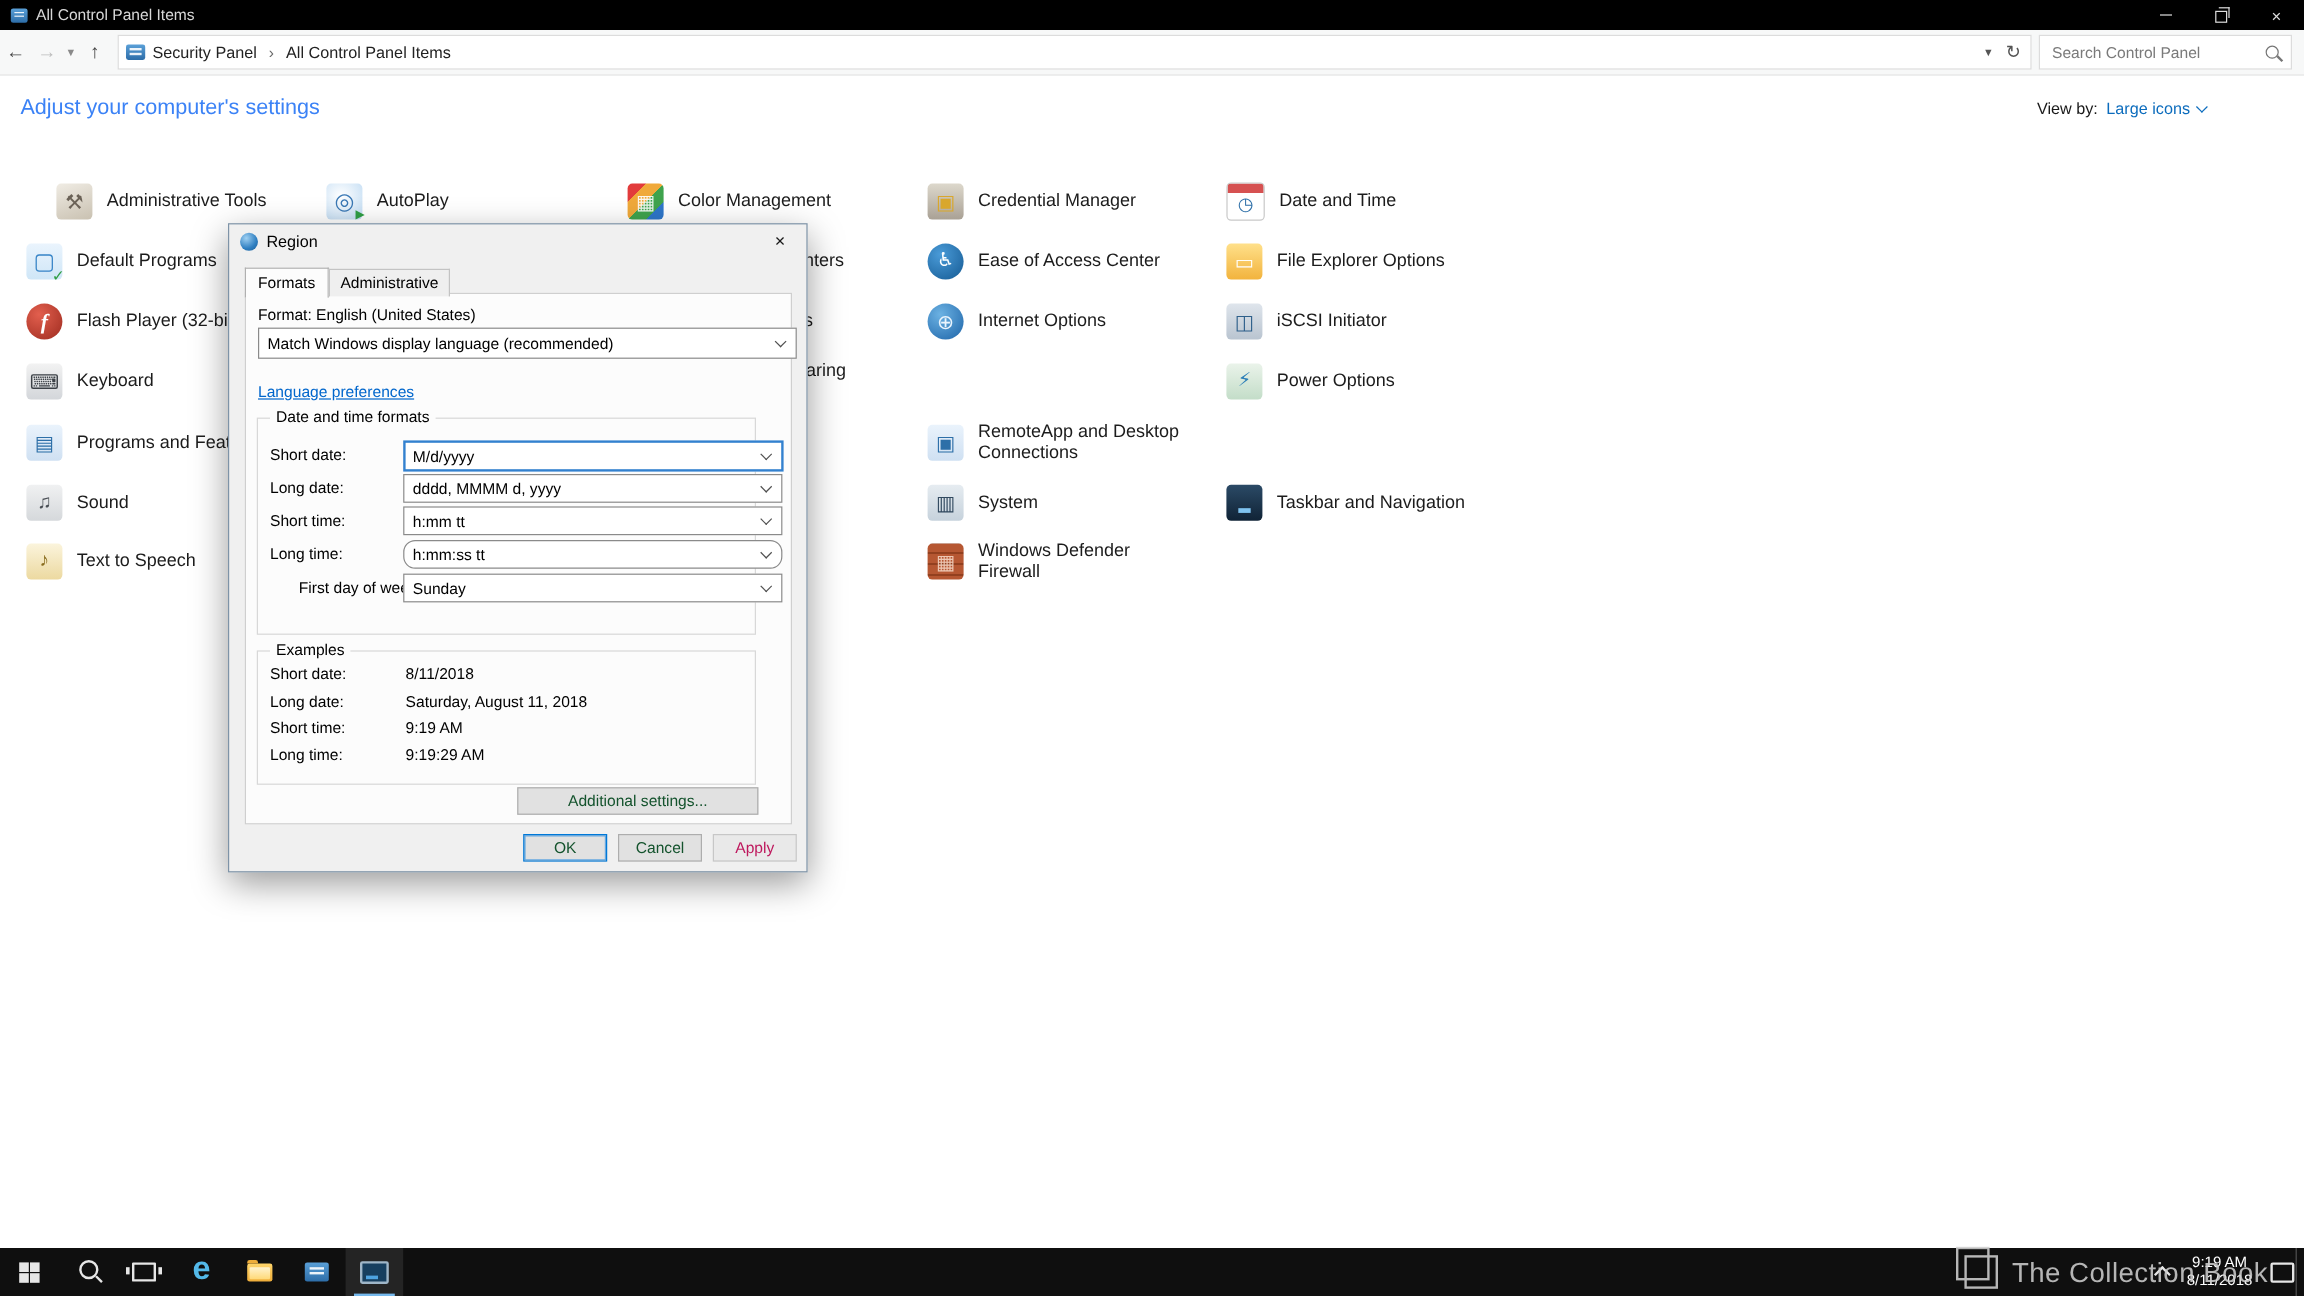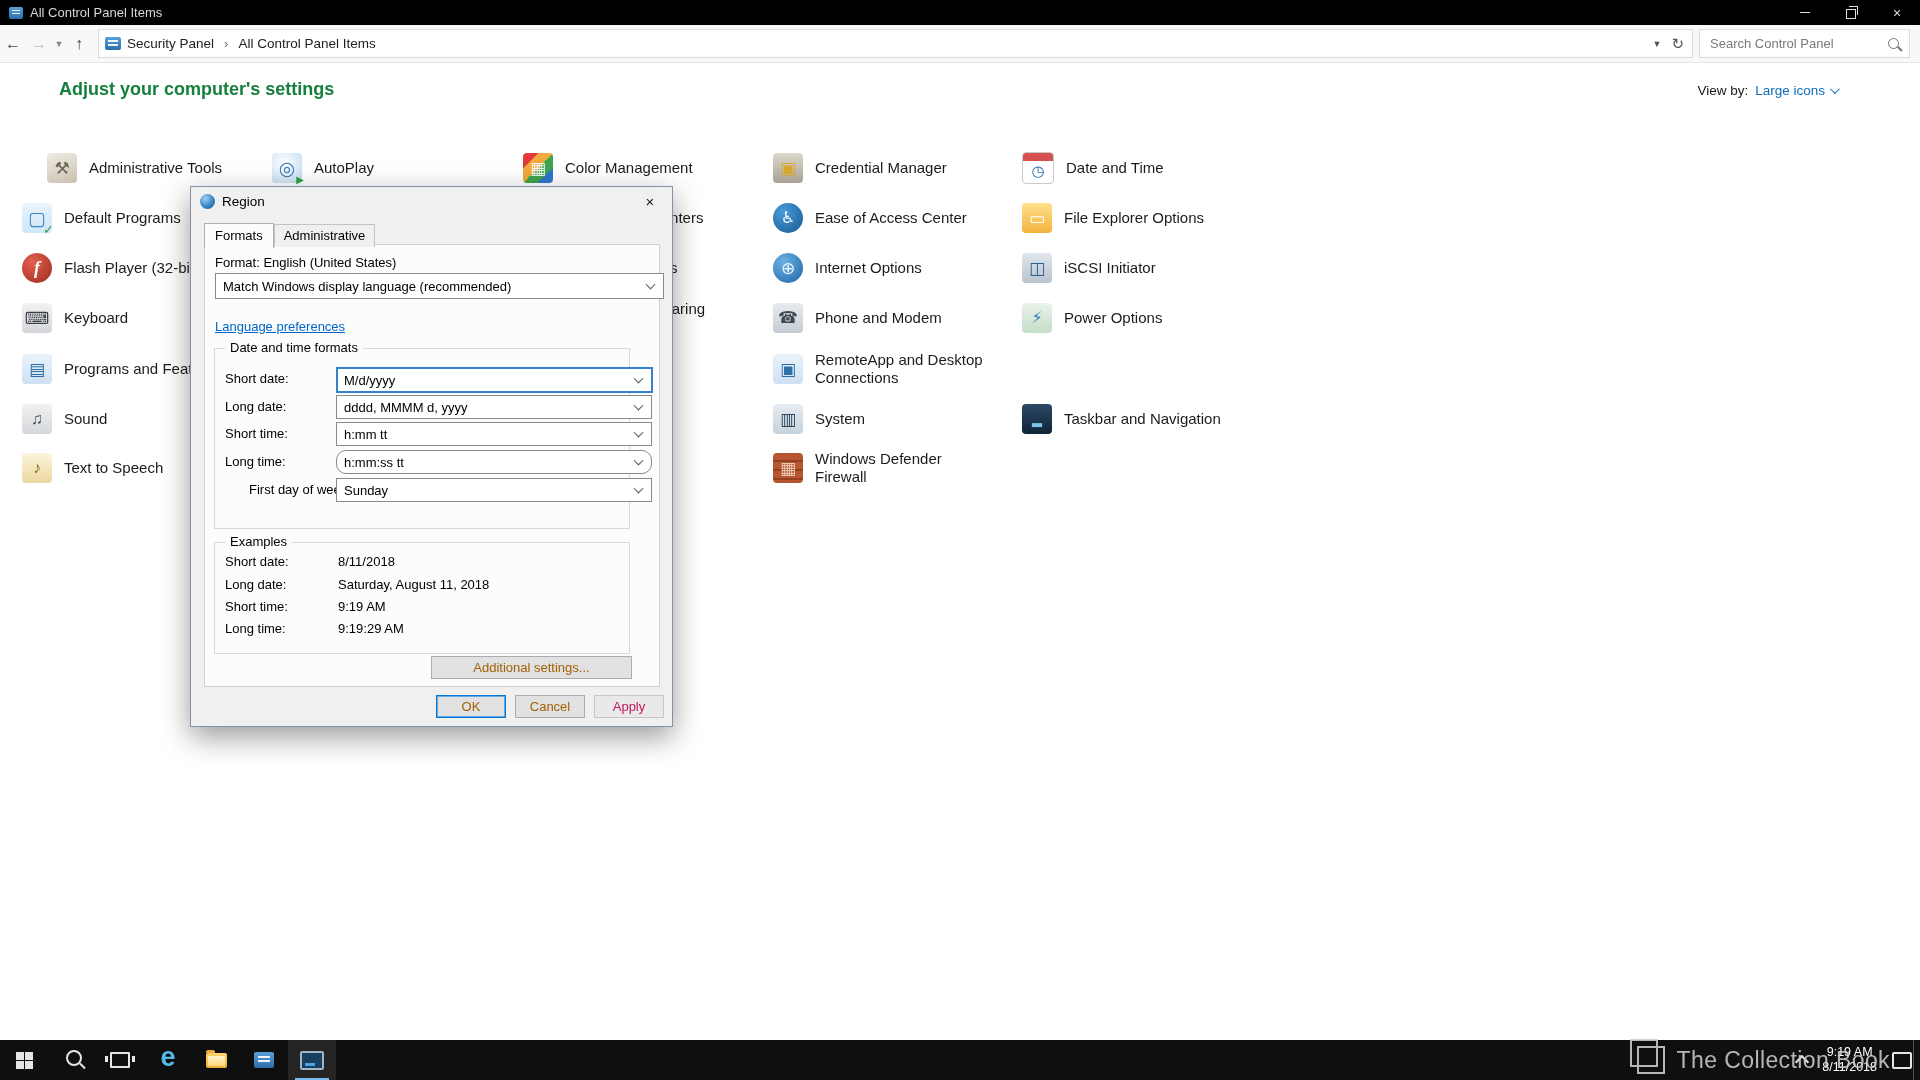--- a/index.html
+++ b/index.html
@@ -34,21 +34,21 @@
   .refresh{font-size:15px;color:#555;line-height:1;}
   .searchbox{width:193px;height:27px;margin:0 10px 0 6px;background:#fff;border:1px solid #dcdcdc;display:flex;align-items:center;padding:0 8px;flex:none;}
   .searchbox input{border:none;outline:none;flex:1;font-size:13px;font-family:inherit;color:#333;background:transparent;min-width:0;}
   .searchbox input::placeholder{color:#7a7a7a;}
   .mag{position:relative;width:9px;height:9px;border:1.6px solid #767676;border-radius:50%;flex:none;margin-right:2px;}
   .mag::after{content:"";position:absolute;width:6px;height:1.6px;background:#767676;transform:rotate(45deg);right:-5px;bottom:-2px;}
 
   
   .content{position:absolute;top:62px;left:0;right:0;bottom:40px;background:#fff;}
   .head-row{display:flex;justify-content:space-between;align-items:baseline;padding:17px 83px 0 17px;}
-  .page-title{font-size:18px;color:#15803d;font-weight:700;margin-left:42px;}
+  .page-title{font-size:18px;color:#3b82f6;font-weight:400;}
   .viewby{display:flex;align-items:center;gap:7px;font-size:13.5px;}
   .viewby .lbl{color:#191919;}
   .viewby .val{color:#0c6cbd;display:flex;align-items:center;gap:5px;}
   .vb-chev{display:inline-block;width:6px;height:6px;border-right:1.5px solid #0c6cbd;border-bottom:1.5px solid #0c6cbd;transform:rotate(45deg) translateY(-2px);}
 
   .items-layer{position:absolute;left:0;top:0;width:1920px;height:1040px;z-index:1;}
   .cp-item{position:absolute;display:flex;align-items:center;height:40px;width:240px;}
   .cp-ic{width:30px;height:30px;border-radius:4px;display:flex;align-items:center;justify-content:center;
          font-size:17px;line-height:1;flex:none;position:relative;}
   .cp-label{margin-left:12px;font-size:15px;line-height:18px;color:#1c1c1c;max-width:170px;}
@@ -125,21 +125,21 @@
   .combo.focused{border:2px solid #3381cf;padding-left:6px;}
   .fmt-combo{left:10px;top:28px;width:418px;height:24px;}
   .lang-link{position:absolute;left:10px;top:74px;color:#0066cc;text-decoration:underline;}
   .grp{position:absolute;border:1px solid #d8d8d8;}
   .grp-label{position:absolute;top:-9px;left:10px;background:#fcfcfc;padding:0 5px;color:#000;}
   .grp1{left:9px;top:103px;width:414px;height:179px;}
   .grp2{left:9px;top:297px;width:414px;height:110px;}
   .g-label{position:absolute;left:10px;color:#000;}
   .g-combo{left:121px;width:285px;height:22px;}
   .ex-val{position:absolute;left:123px;color:#000;}
-  .btn{background:#e1e1e1;border:1px solid #adadad;display:flex;align-items:center;justify-content:center;font-size:13px;color:#a16207;font-family:inherit;}
+  .btn{background:#e1e1e1;border:1px solid #adadad;display:flex;align-items:center;justify-content:center;font-size:13px;color:#14532d;font-family:inherit;}
   .additional-btn{position:absolute;top:411px;right:27px;width:201px;height:23px;}
   .dlg-footer{position:absolute;left:0;right:0;bottom:8px;display:flex;justify-content:flex-end;gap:9px;padding-right:8px;}
   .dlg-footer .btn{width:70px;height:23px;}
   .btn.primary{border-color:#0078d7;box-shadow:inset 0 0 0 1px #66a8e0;}
   .btn.disabled{background:#e9e9e9;border-color:#c7c7c7;color:#be185d;}
 
   
   .taskbar{position:absolute;left:0;right:0;bottom:0;height:40px;background:#0f0f0f;z-index:100;}
   .tb-icons{display:flex;height:100%;}
   .tb-cell{width:48px;height:40px;display:flex;align-items:center;justify-content:center;position:relative;}
@@ -291,24 +291,20 @@
         <span class="cp-label">iSCSI Initiator</span>
       </div>
       <div class="cp-item" style="left: 22px; top: 298px;">
         <span class="cp-ic keyboard-icon"></span>
         <span class="cp-label">Keyboard</span>
       </div>
       <div class="cp-item" style="left: 523px; top: 298px;">
         <span class="cp-ic network-sharing-icon"></span>
         <span class="cp-label">Network and Sharing Center</span>
       </div>
-      <div class="cp-item" style="left: 773px; top: 298px;">
-        <span class="cp-ic phone-modem-icon"></span>
-        <span class="cp-label">Phone and Modem</span>
-      </div>
       <div class="cp-item" style="left: 1022px; top: 298px;">
         <span class="cp-ic power-options-icon"></span>
         <span class="cp-label">Power Options</span>
       </div>
       <div class="cp-item" style="left: 22px; top: 349px;">
         <span class="cp-ic programs-features-icon"></span>
         <span class="cp-label">Programs and Features</span>
       </div>
       <div class="cp-item" style="left: 773px; top: 349px;">
         <span class="cp-ic remoteapp-icon"></span>

